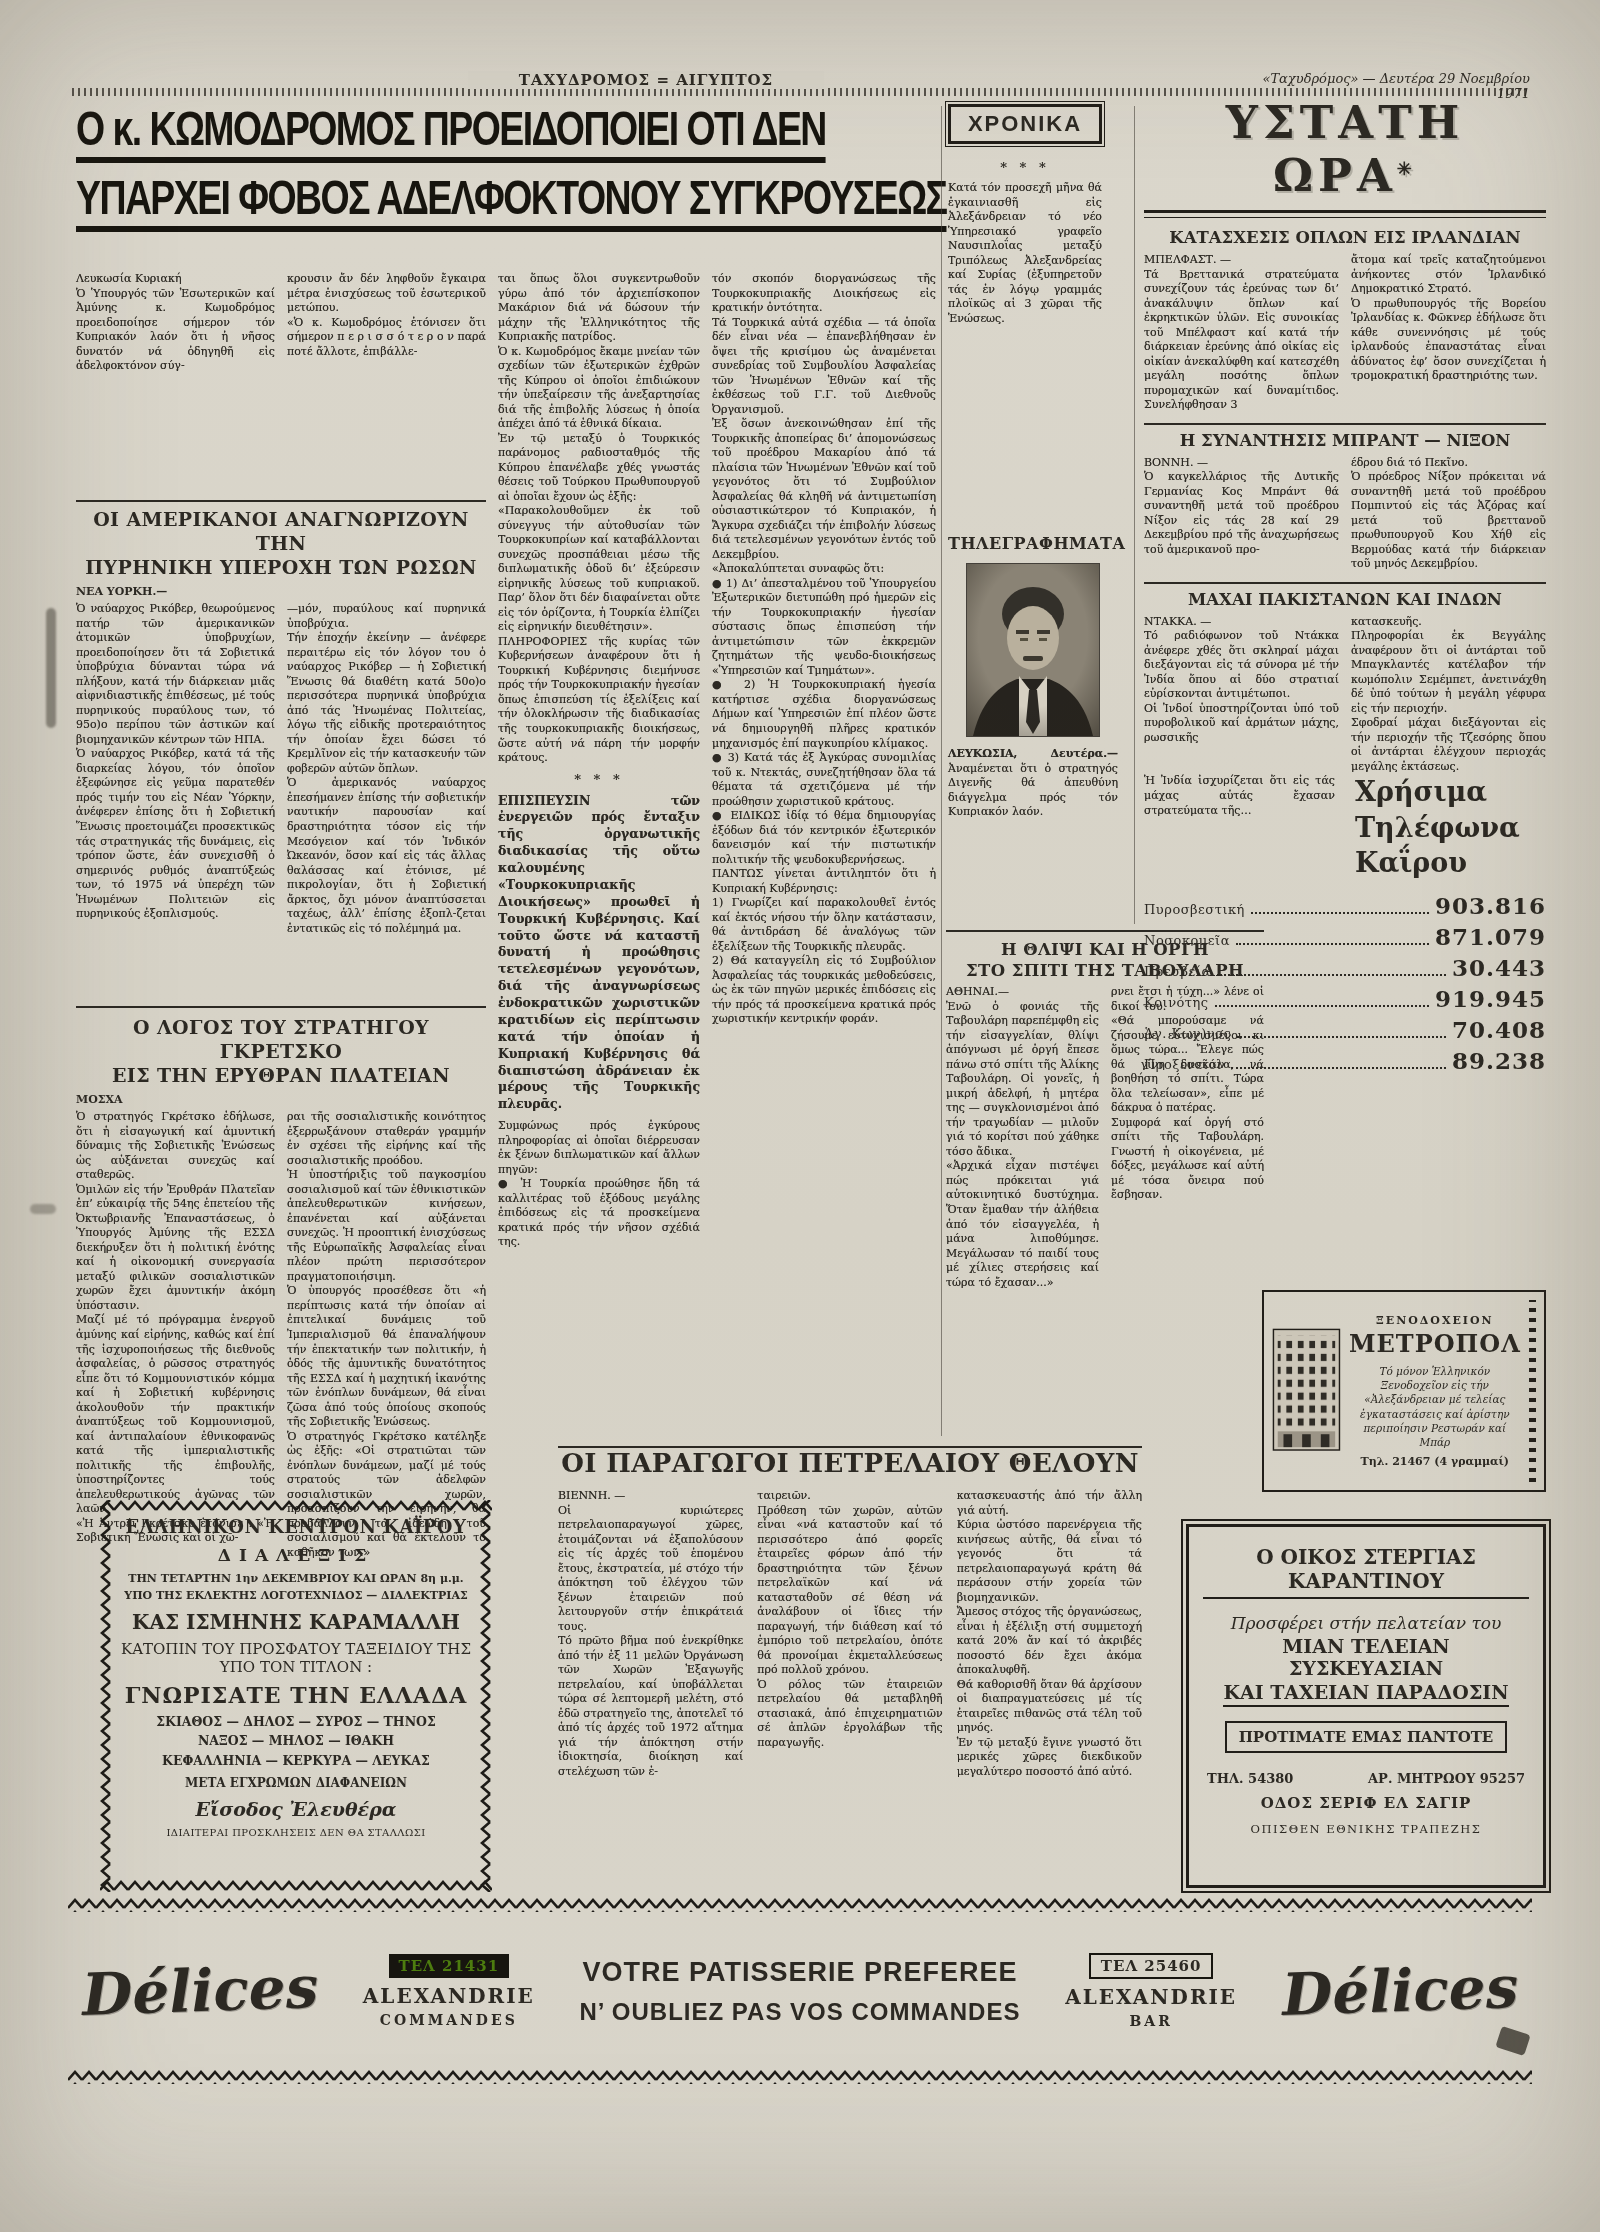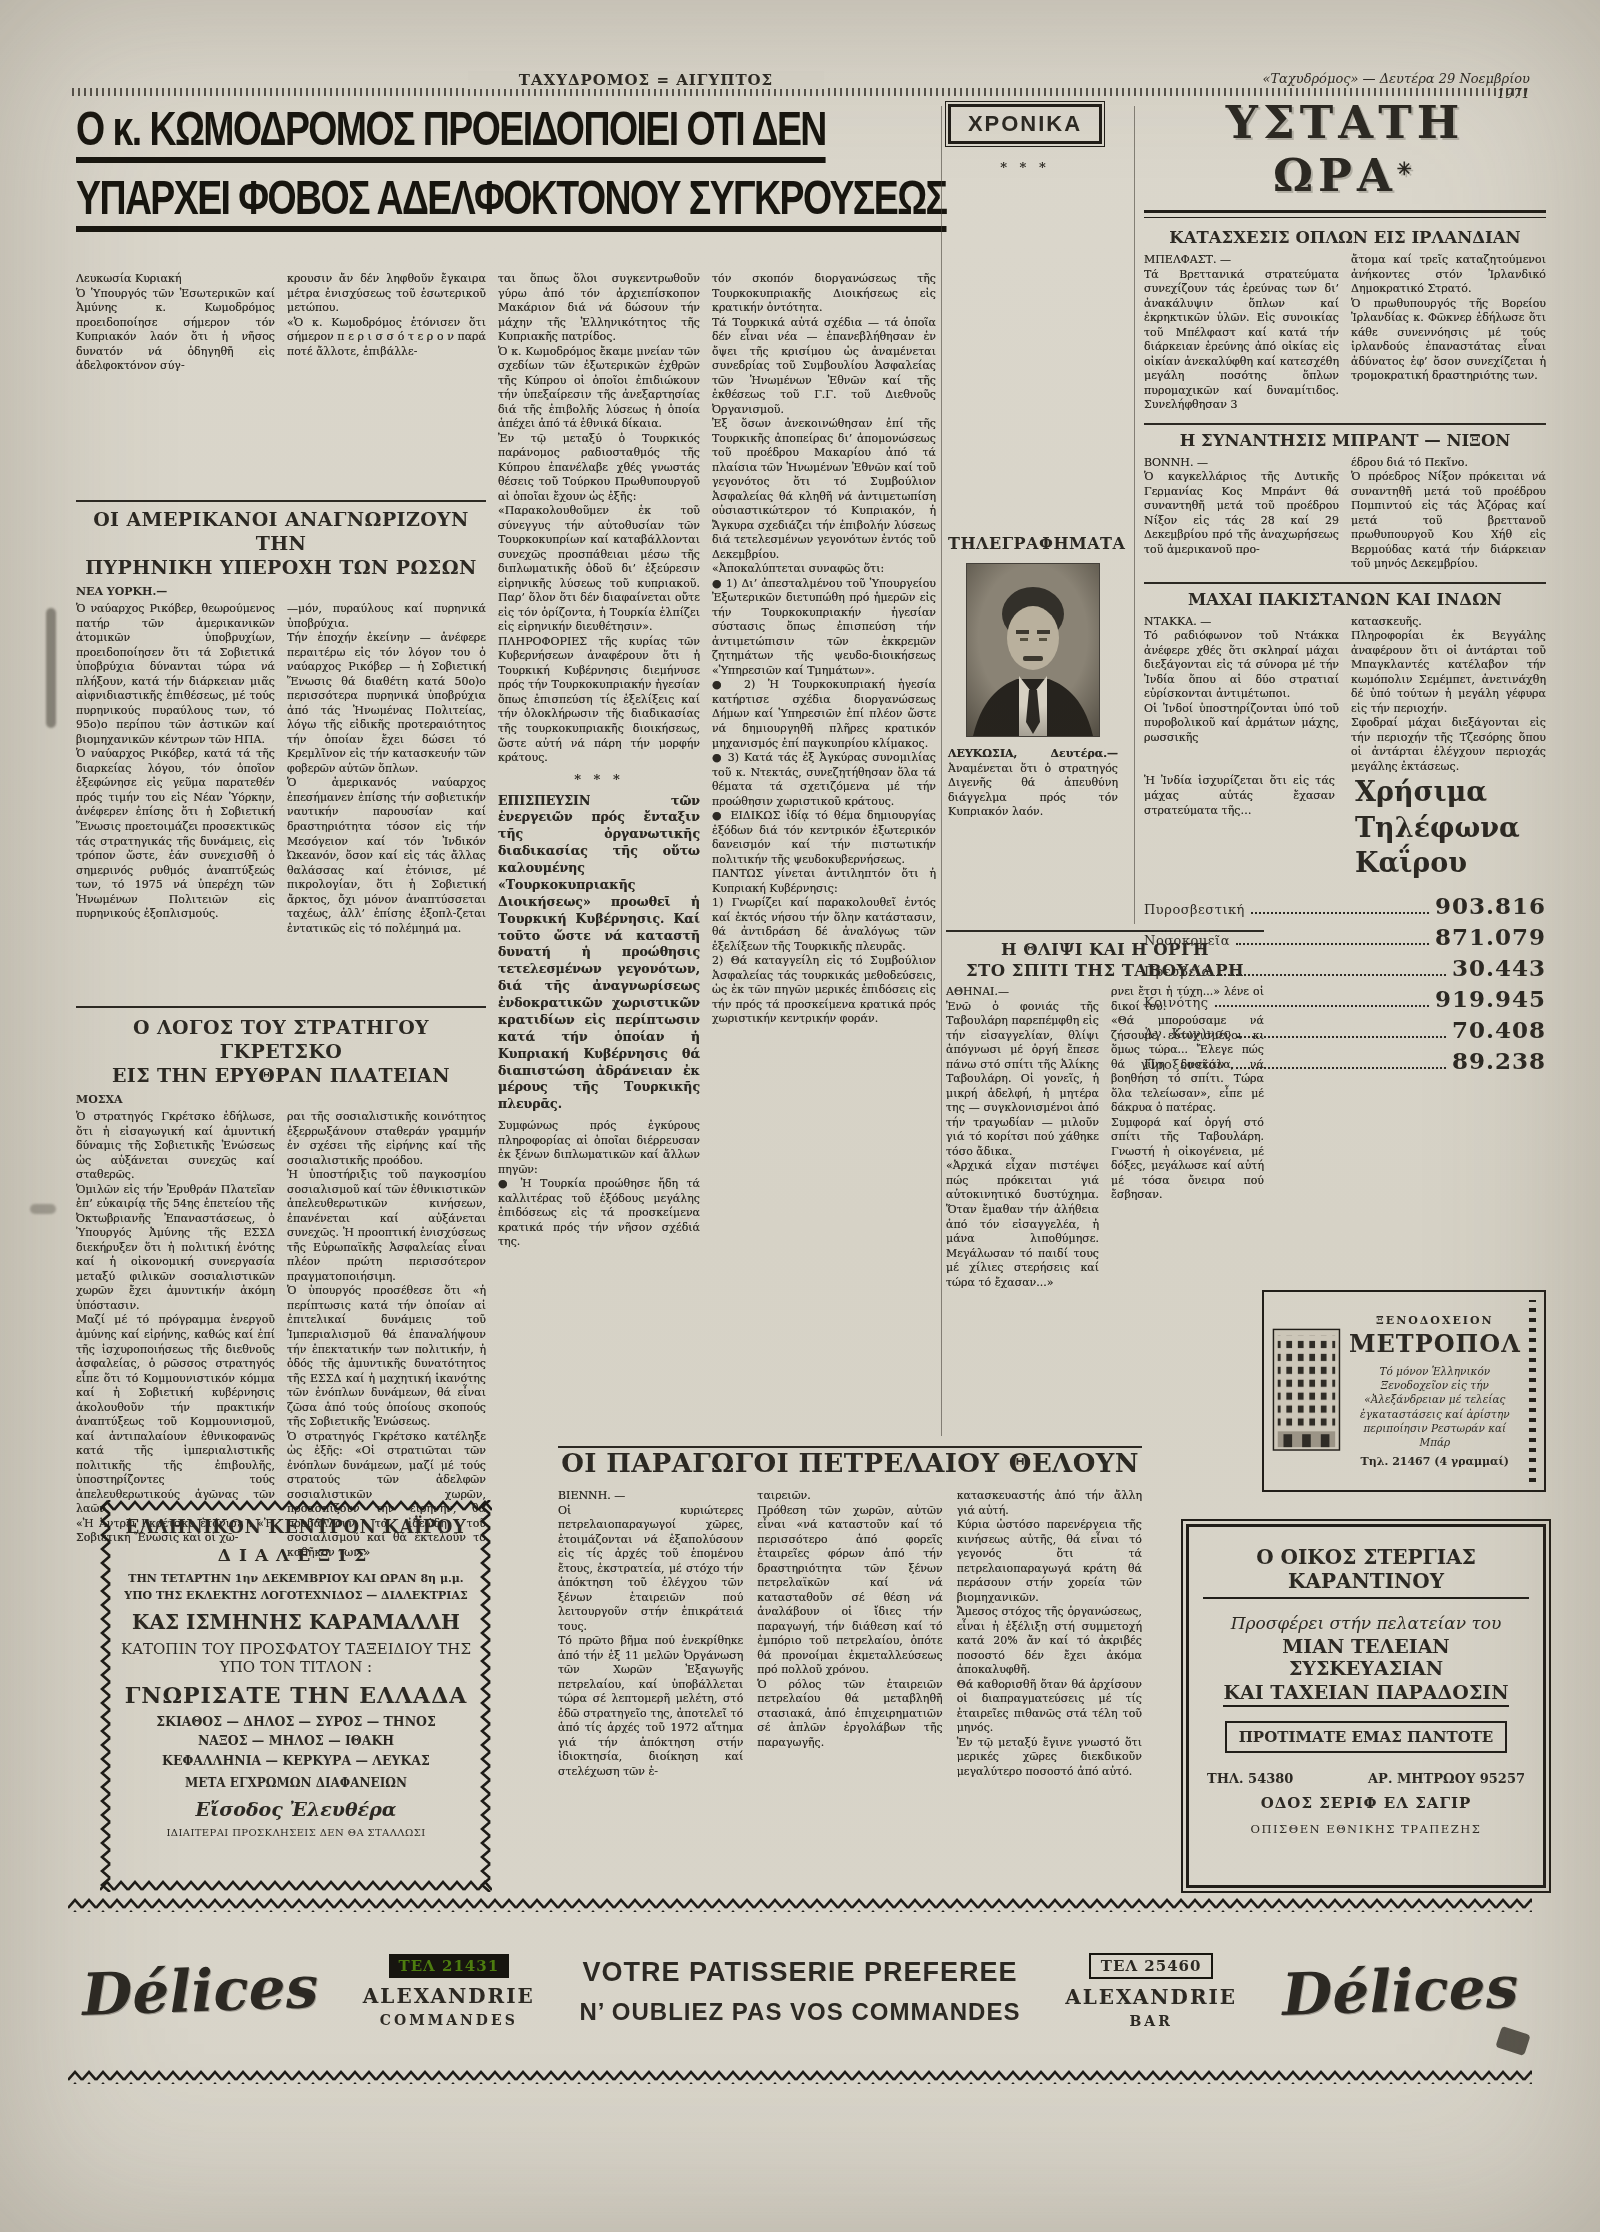--- a/index.html
+++ b/index.html
@@ -270,20 +270,21 @@
 Κύρια ὡστόσο παρενέργεια τῆς κινήσεως αὐτῆς, θά εἶναι τό γεγονός ὅτι τά πετρελαιοπαραγωγά κράτη θά περάσουν στήν χορεία τῶν βιομηχανικῶν.
 Ἄμεσος στόχος τῆς ὀργανώσεως, εἶναι ἡ ἐξέλιξη στή συμμετοχή κατά 20% ἄν καί τό ἀκριβές ποσοστό δέν ἔχει ἀκόμα ἀποκαλυφθῆ.
 Θά καθορισθῆ ὅταν θά ἀρχίσουν οἱ διαπραγματεύσεις μέ τίς ἑταιρεῖες πιθανῶς στά τέλη τοῦ μηνός.
 Ἐν τῷ μεταξύ ἔγινε γνωστό ὅτι μερικές χῶρες διεκδικοῦν μεγαλύτερο ποσοστό ἀπό αὐτό.</div>
     </div>
   </div>
 
   <div class="abs" id="chronika">
     <div class="ch-box">ΧΡΟΝΙΚΑ</div>
     <div class="star-sep">* * *</div>
+    <div class="bt">Κατά τόν προσεχῆ μῆνα θά ἐγκαινιασθῆ εἰς Ἀλεξάνδρειαν τό νέο Ὑπηρεσιακό γραφεῖο Ναυσιπλοΐας μεταξύ Τριπόλεως Ἀλεξανδρείας καί Συρίας (ἐξυπηρετοῦν τάς ἐν λόγῳ γραμμάς πλοϊκῶς αἱ 3 χῶραι τῆς Ἑνώσεως.</div>
   </div>
 
   <div class="abs" id="telegrams">
     <div class="tg-title">ΤΗΛΕΓΡΑΦΗΜΑΤΑ</div>
     <svg class="tg-photo" width="132" height="172" viewBox="0 0 132 172">
       <rect width="132" height="172" fill="#8a8375"></rect>
       <ellipse cx="66" cy="50" rx="31" ry="27" fill="#33302a"></ellipse>
       <ellipse cx="66" cy="74" rx="26" ry="32" fill="#b9b09d"></ellipse>
       <rect x="49" y="66" width="13" height="4" fill="#3c382f"></rect>
       <rect x="70" y="66" width="13" height="4" fill="#3c382f"></rect>

